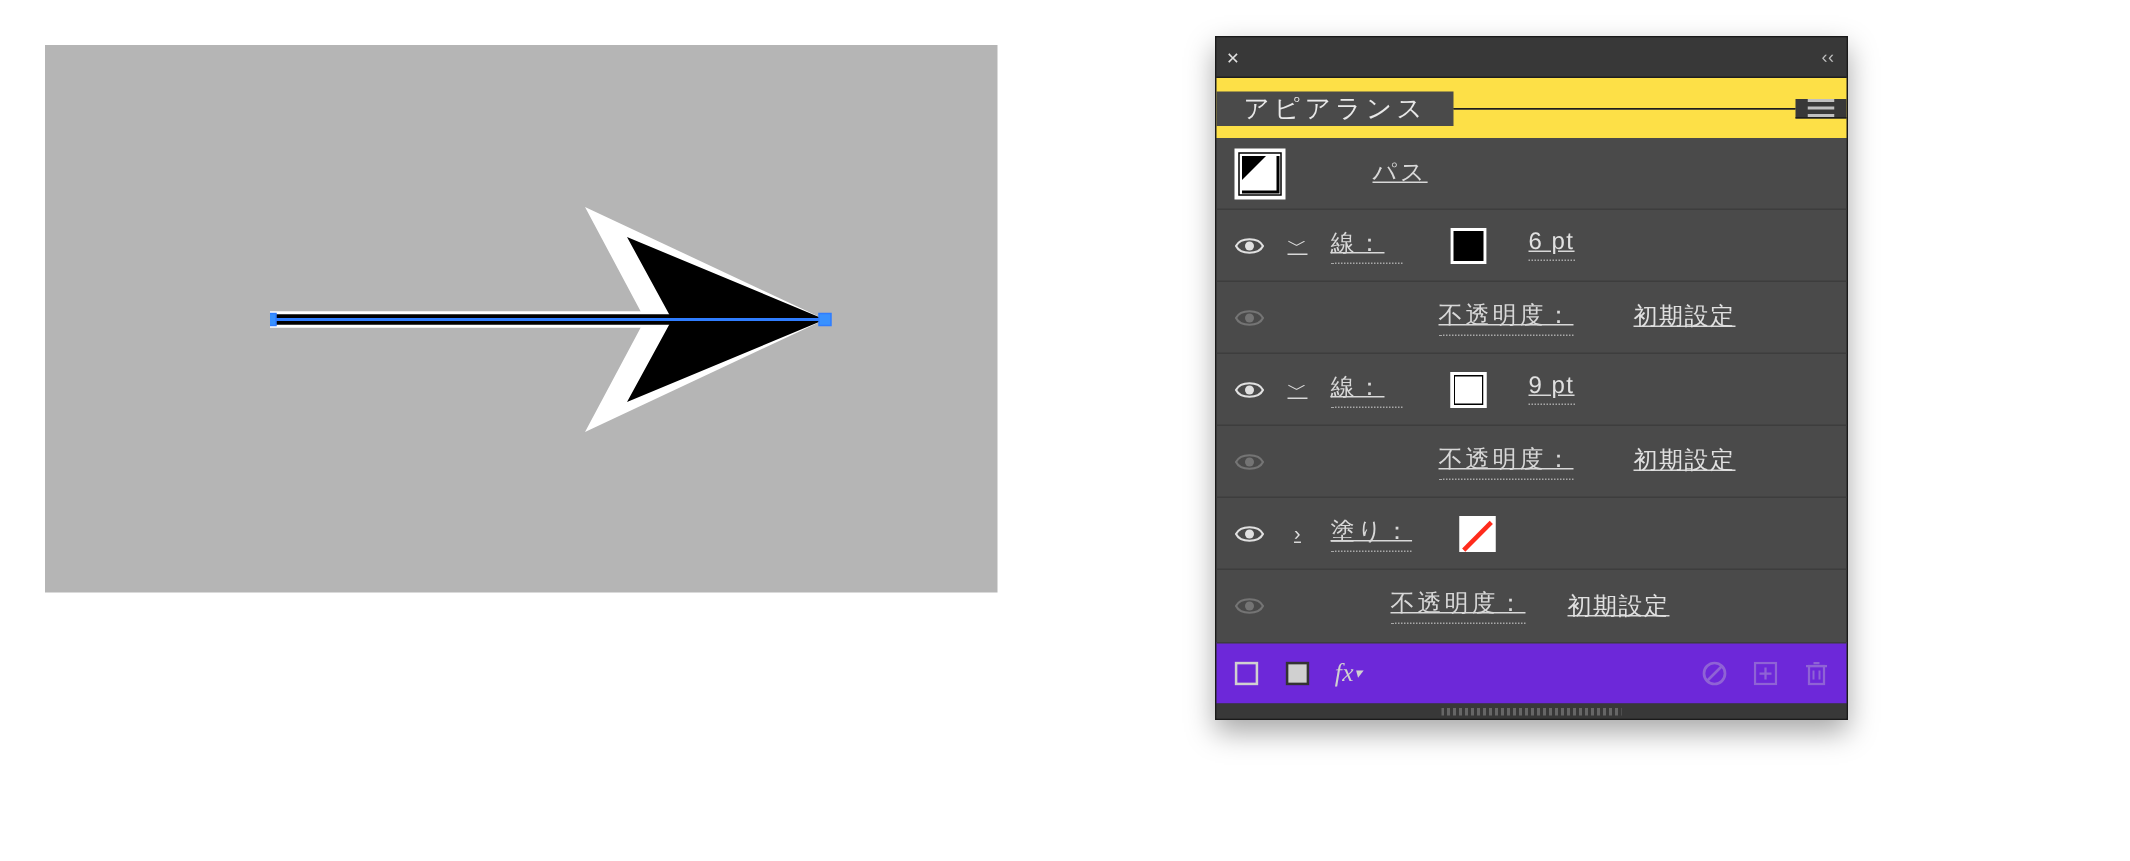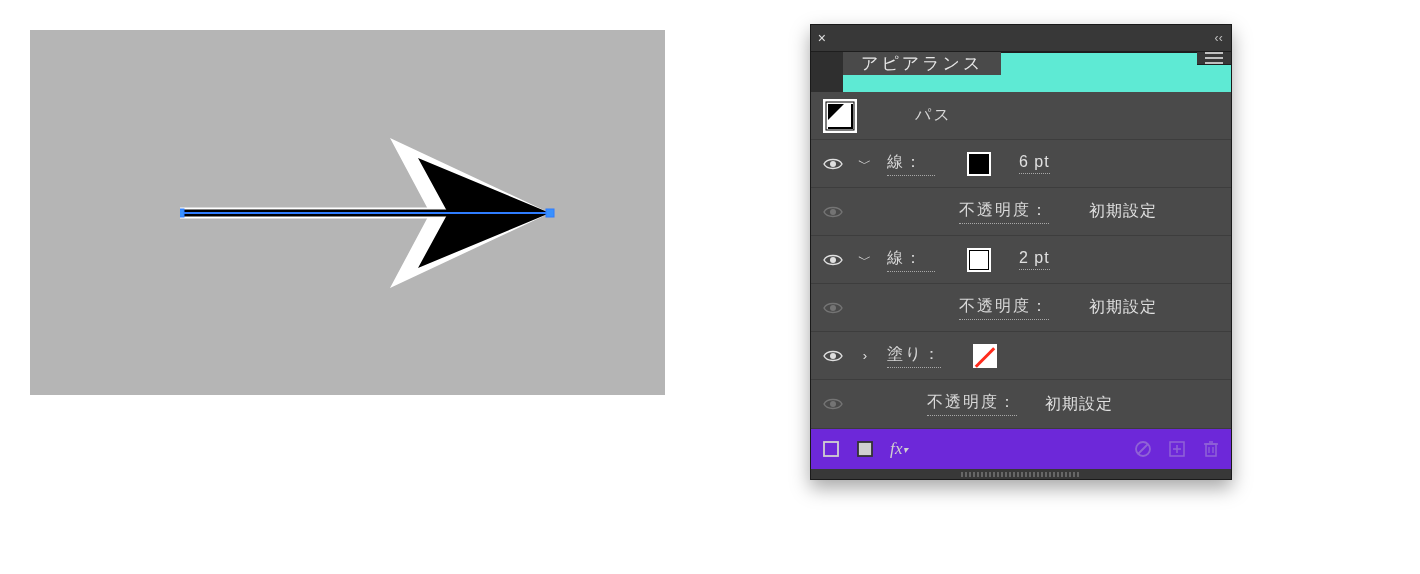--- a/index.html
+++ b/index.html
@@ -85,23 +85,22 @@
     padding-right: 8px;
     font-size: 12px;
     color: #c0c0c0;
     cursor: pointer;
   }
 
   
   .tabrow {
     height: 40px;
     display: flex;
-    align-items: flex-start;
-    background: #5eead4;
-    margin-left: 32px;
+    align-items: center;
+    background: #fde047;
   }
   .tab {
     padding: 0 18px;
     display: flex;
     align-items: center;
     background: #4a4a4a;
     color: #e8e8e8;
     font-size: 17px;
     letter-spacing: 3px;
   }
@@ -123,20 +122,21 @@
   }
 
   .row {
     display: flex;
     align-items: center;
     min-height: 48px;
     padding: 0 12px;
     border-bottom: 1px solid #3d3d3d;
     box-sizing: border-box;
     gap: 14px;
+    text-decoration: underline;
   }
   .row:last-child { border-bottom:none; }
 
   .vis {
     width: 20px;
     height: 20px;
     flex: 0 0 20px;
     cursor:pointer;
     display:flex; align-items:center; justify-content:center;
   }
@@ -322,21 +322,21 @@
     <div class="row">
       <span class="vis">
         <svg width="20" height="14" viewBox="0 0 20 14">
             <path d="M1 7c3-6 15-6 18 0-3 6-15 6-18 0z" fill="none" stroke="#e0e0e0" stroke-width="1.4"></path>
             <circle cx="10" cy="7" r="3" fill="#e0e0e0"></circle>
           </svg>
       </span>
       <span class="disc">﹀</span>
       <span class="row-label label-underline">線：</span>
       <span class="swatch white"></span>
-      <span class="val-text label-underline">2 pt</span>
+      <span class="val-text label-underline">9 pt</span>
     </div>
     <div class="row subrow">
       <span class="vis dim" style="margin-left:-54px">
         <svg width="20" height="14" viewBox="0 0 20 14">
             <path d="M1 7c3-6 15-6 18 0-3 6-15 6-18 0z" fill="none" stroke="#e0e0e0" stroke-width="1.4"></path>
             <circle cx="10" cy="7" r="3" fill="#e0e0e0"></circle>
           </svg>
       </span>
       <span style="width:88px"></span>
       <span class="row-label label-underline">不透明度：</span>

